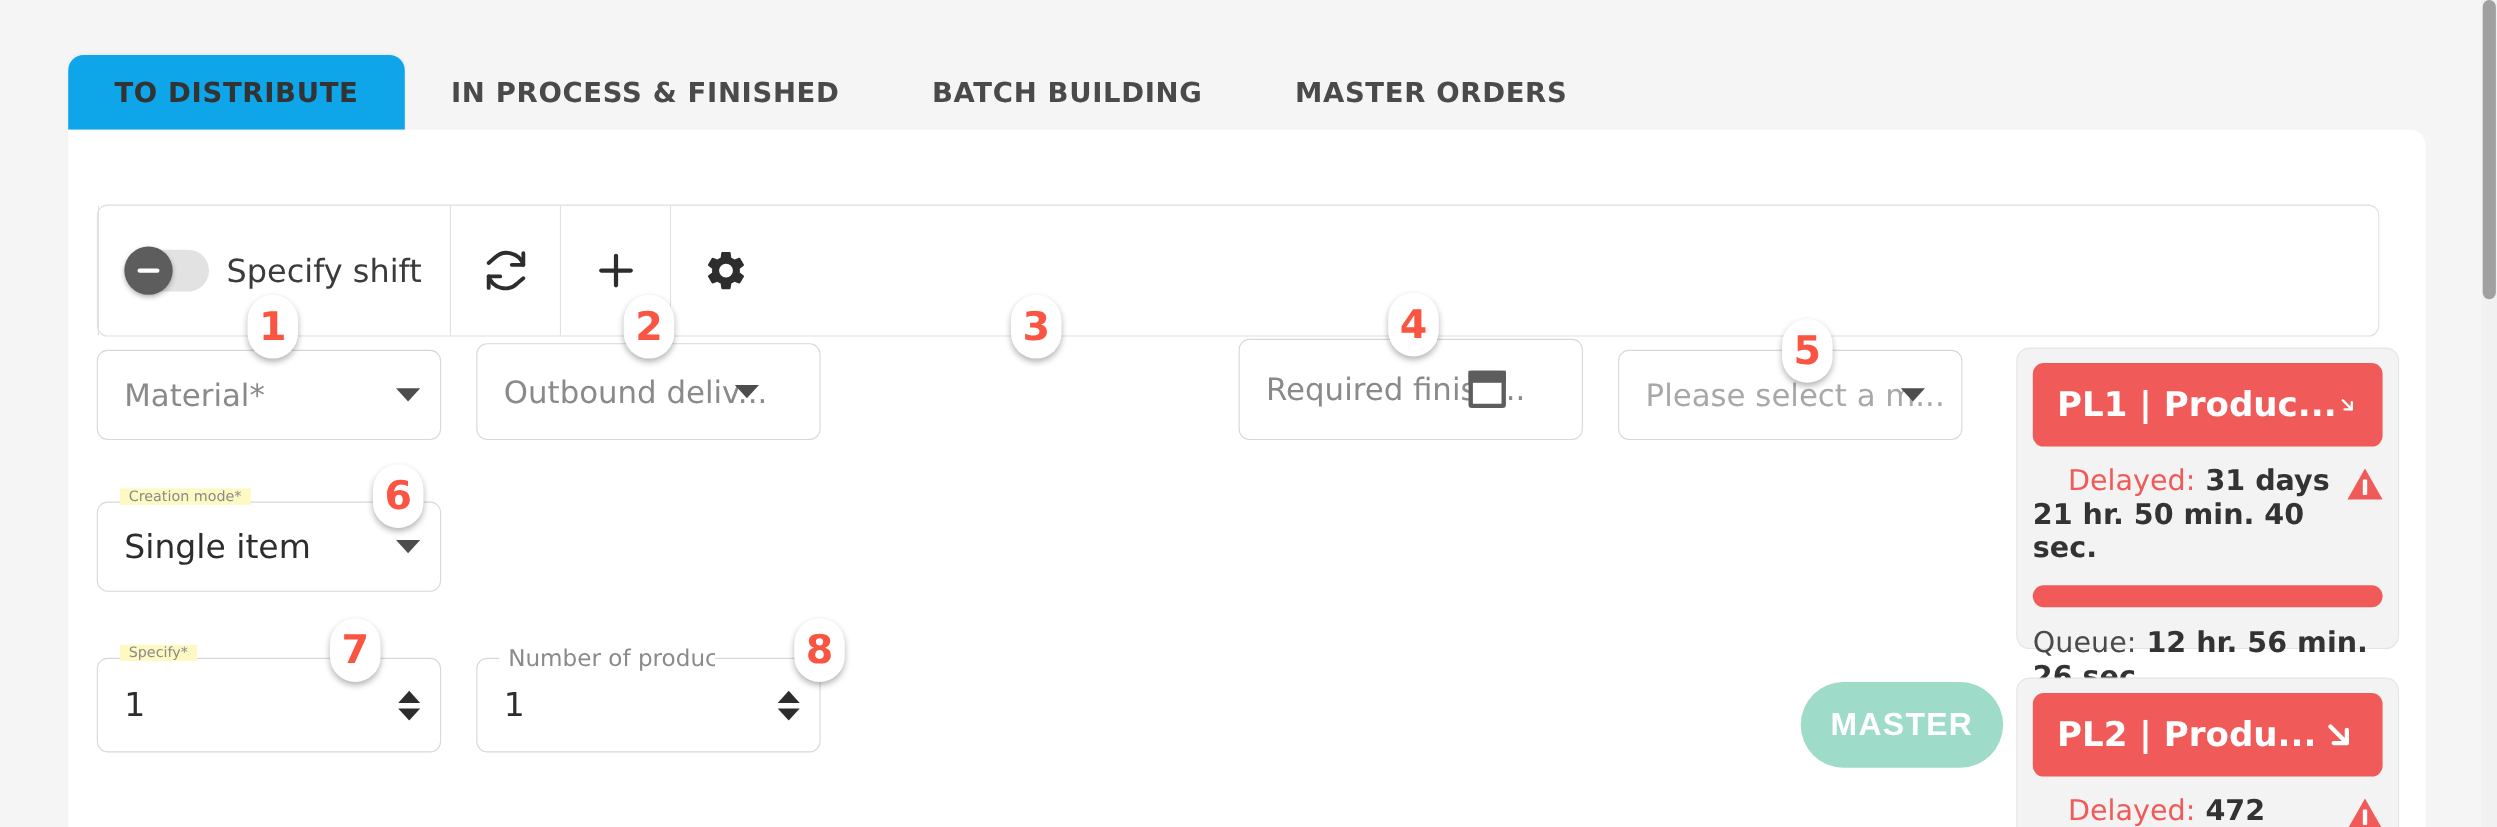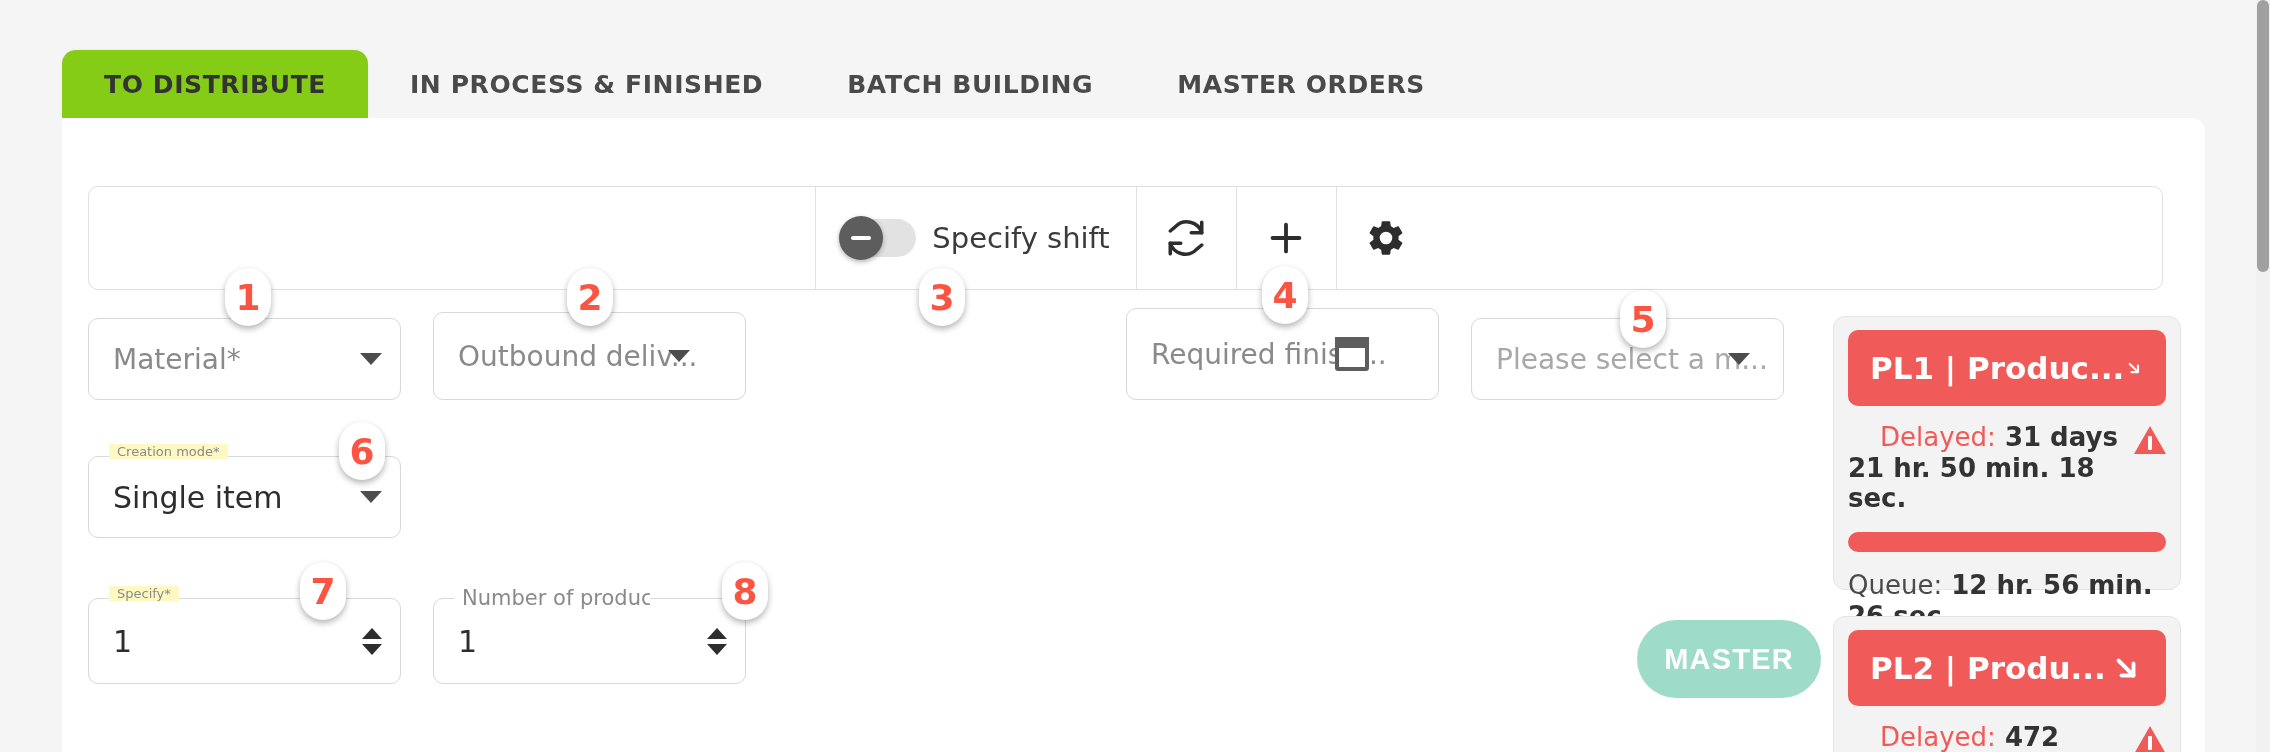--- a/index.html
+++ b/index.html
@@ -16,43 +16,43 @@
     position: absolute; left: 62px; top: 50px;
     height: 68px; display: flex; align-items: stretch;
   }
   .tab {
     display: flex; align-items: center; justify-content: center;
     padding: 0 42px;
     font-size: 25px; font-weight: bold; letter-spacing: 0.6px;
     color: #4a4a4a; white-space: nowrap; cursor: pointer;
   }
   .tab.active {
-    background: #84cc16;
+    background: #0ea5e9;
     border-radius: 14px 14px 0 0;
     color: #333333;
     min-width: 276px;
     box-shadow: 0 -1px 3px rgba(0,0,0,0.04);
     text-align: right;
   }
 
   
   .card {
     position: absolute; left: 62px; top: 118px;
     width: 2143px; height: 634px;
     background: #ffffff;
     border-radius: 0 14px 0 0;
   }
 
   
   .toolbar {
     position: absolute; left: 88px; top: 186px;
-    width: 2075px; height: 104px;
+    width: 2075px; height: 120px;
     border: 1px solid #e0e0e0; border-radius: 10px;
     background: #ffffff;
-    display: flex; align-items: stretch; justify-content: center;
+    display: flex; align-items: stretch; justify-content: flex-start;
   }
   .tb-seg {
     display: flex; align-items: center; justify-content: center;
     border-left: 1px solid #e0e0e0;
   }
   .tb-shift { padding: 0 26px; gap: 16px; }
   .tb-icon { width: 100px; cursor: pointer; }
   .tb-icon:last-child { border-radius: 0 10px 10px 0; }
 
   .switch {
@@ -301,21 +301,21 @@
     <div class="plhead">
       <span class="t">PL1 | Produc...</span>
       <svg width="36" height="36" viewBox="0 0 24 24" fill="none" stroke="#ffffff" stroke-width="2.6" stroke-linecap="round" stroke-linejoin="round">
         <line x1="7" y1="7" x2="17" y2="17"></line>
         <polyline points="17 9 17 17 9 17"></polyline>
       </svg>
     </div>
     <div class="plrow">
       <div class="txt">
         <span class="lbl">Delayed:</span>
-        <span>31 days 21 hr. 50 min. 18 sec.</span>
+        <span>31 days 21 hr. 50 min. 40 sec.</span>
       </div>
       <span class="warn"></span>
     </div>
     <div class="bar"></div>
     <div class="queue">
       <span class="lbl">Queue:</span>
       <span>12 hr. 56 min. 26 sec.</span>
     </div>
   </div>
 

